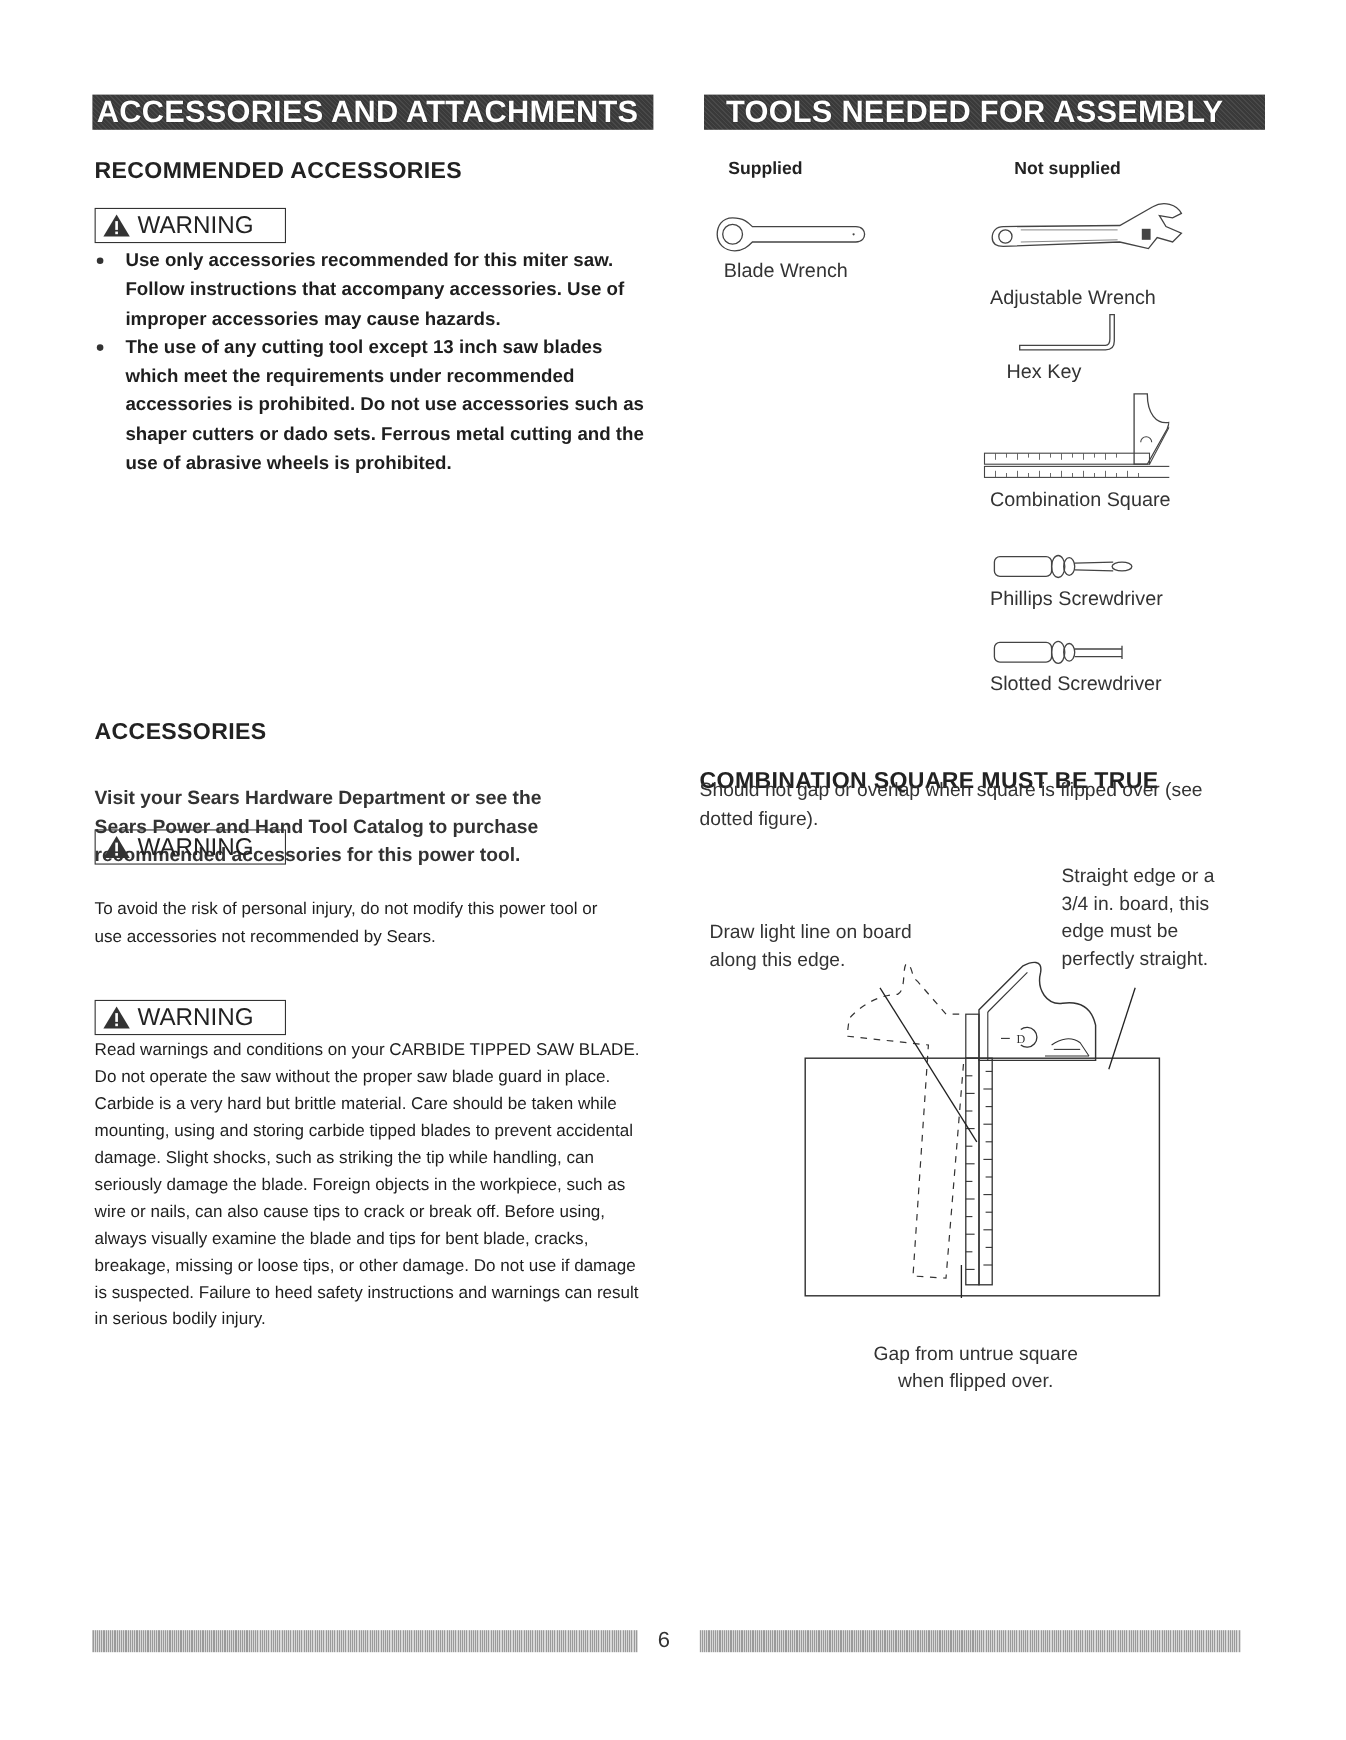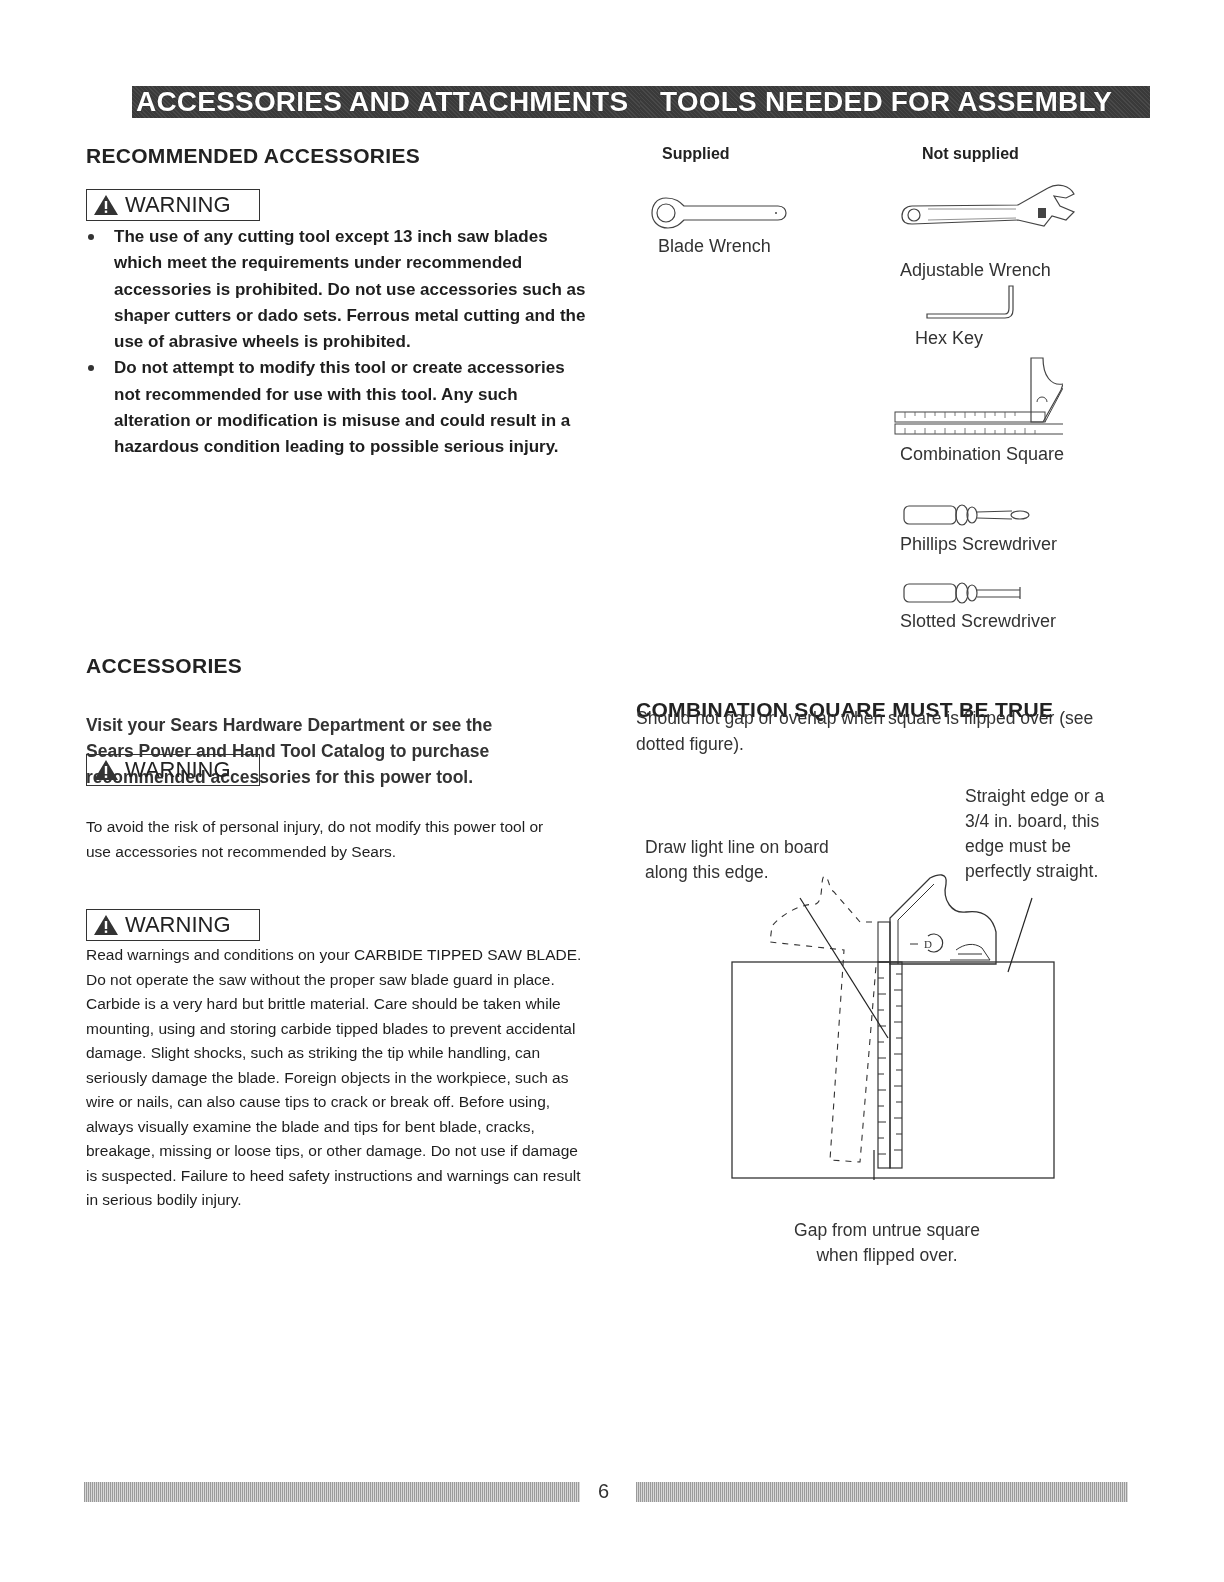--- a/index.html
+++ b/index.html
@@ -22,38 +22,38 @@
   .light { font-size:17.5px; line-height:26px; color:#333; }
   .small-bold { font-weight:normal; font-size:15.5px; line-height:24.5px; color:#1e1e1e; }
   .tool-label { position:absolute; font-size:18px; color:#333; white-space:nowrap; text-align:center; }
   .col-head { position:absolute; font-weight:bold; font-size:16px; color:#222; }
   .footer-bar { position:absolute; top:1482px; height:20px;
                 background-image: repeating-linear-gradient(90deg, #9a9a9a 0 1px, #d8d8d8 1px 2px); }
 </style>
 </head>
 <body>
 
-<div class="banner" style="left:84px; top:86px; width:506px; padding-left:4px;margin-left:48px;">
+<div class="banner" style="left:84px; top:86px; width:506px; padding-left:4px;">
   <span>ACCESSORIES AND ATTACHMENTS</span>
 </div>
 
 <div class="h2" style="left:86px; top:144px;">RECOMMENDED ACCESSORIES</div>
 
 <div class="warnbox" style="left:86px; top:189px;">
   <svg width="26" height="22" viewBox="0 0 26 22">
     <polygon points="13,1 25,21 1,21" fill="#333"></polygon>
     <rect x="11.8" y="7" width="2.4" height="8" fill="#fff"></rect>
     <rect x="11.8" y="16.5" width="2.4" height="2.4" fill="#fff"></rect>
   </svg>
   <span>WARNING</span>
 </div>
 
 <ul class="bullets bold-text">
+  <li>Use only accessories recommended for this miter saw. Follow instructions that accompany accessories. Use of improper accessories may cause hazards.</li>
   <li>The use of any cutting tool except 13 inch saw blades which meet the requirements under recommended accessories is prohibited. Do not use accessories such as shaper cutters or dado sets. Ferrous metal cutting and the use of abrasive wheels is prohibited.</li>
-  <li>Do not attempt to modify this tool or create accessories not recommended for use with this tool. Any such alteration or modification is misuse and could result in a hazardous condition leading to possible serious injury.</li>
 </ul>
 
 <div class="h2" style="left:86px; top:654px;">ACCESSORIES</div>
 <div class="abs light" style="left:86px; top:712px; width:440px;font-weight:bold;">Visit your Sears Hardware Department or see the Sears Power and Hand Tool Catalog to purchase recommended accessories for this power tool.</div>
 
 <div class="warnbox" style="left:86px; top:754px;">
   <svg width="26" height="22" viewBox="0 0 26 22">
     <polygon points="13,1 25,21 1,21" fill="#333"></polygon>
     <rect x="11.8" y="7" width="2.4" height="8" fill="#fff"></rect>
     <rect x="11.8" y="16.5" width="2.4" height="2.4" fill="#fff"></rect>

